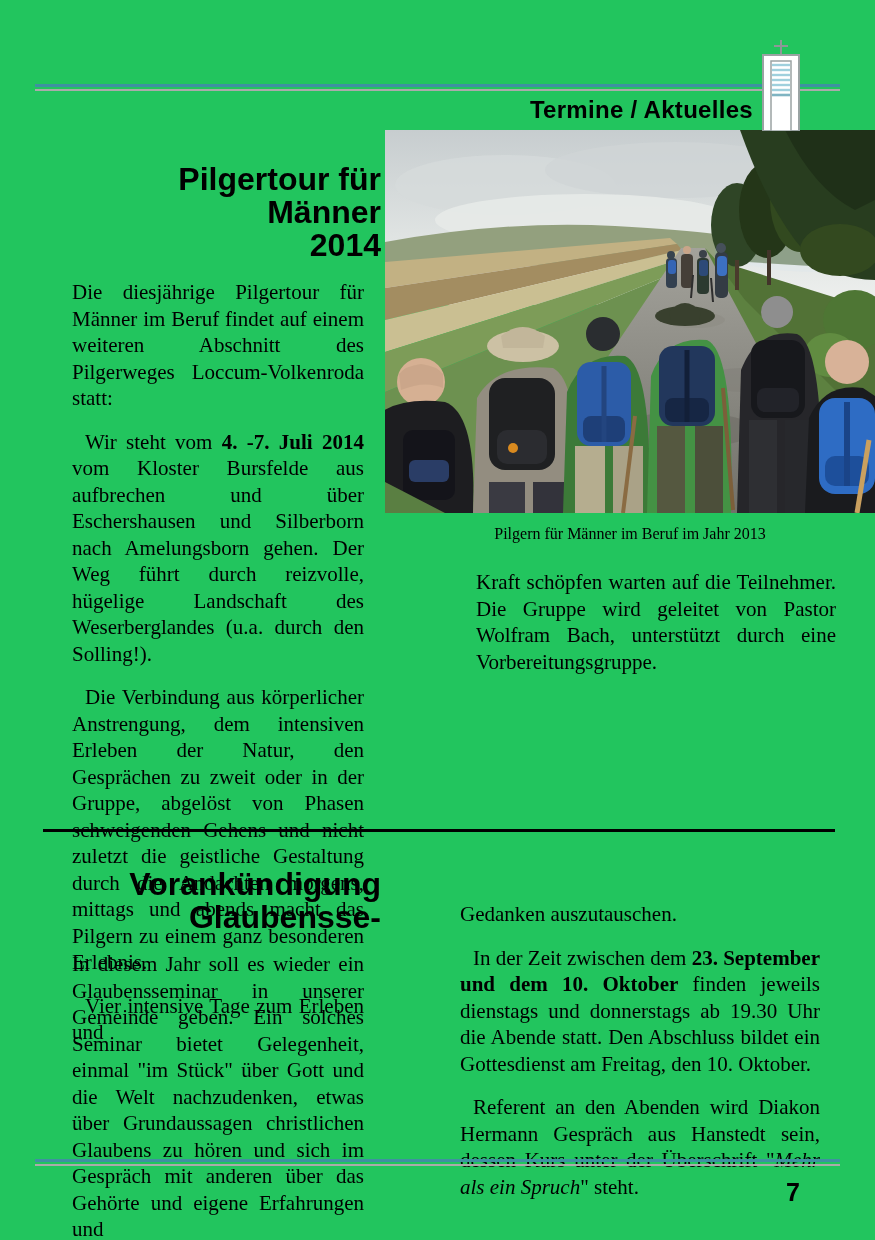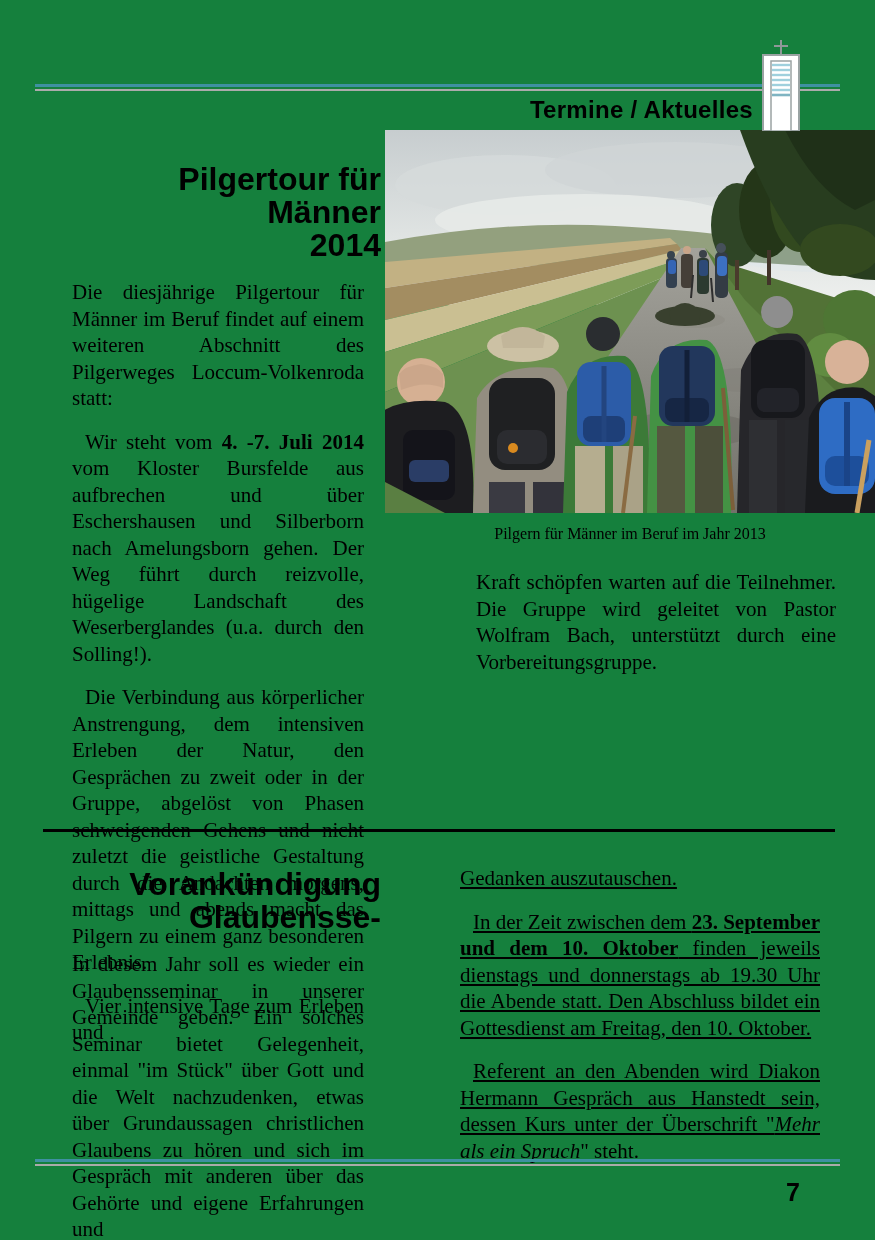--- a/index.html
+++ b/index.html
@@ -1,18 +1,18 @@
 <!DOCTYPE html>
 <html lang="de"><head>
 <meta charset="utf-8">
 <style>
   html,body { margin:0; padding:0; background:#ffffff; }
   .page {
     position:relative; width:875px; height:1240px; margin:0 auto;
-    background:#15803d; overflow:hidden; color:#000;
+    background:#22c55e; overflow:hidden; color:#000;
     font-family:"Liberation Serif", serif;
   }
   
   .rule { position:absolute; left:35px; width:805px; }
   .rule .teal-line { height:3px; background:#3f91a1; }
   .rule .rule-gap { height:2px; background:transparent; }
   .rule .gray-line { height:2px; background:#ababab; }
   #top-rule { top:84px; }
   #bottom-rule { top:1159px; }
 
@@ -31,21 +31,21 @@
     position:absolute; left:385px; top:525px; width:490px;
     text-align:center; font-size:16px;
   }
 
   .col { position:absolute; text-align:justify; font-size:21px; line-height:26.5px; }
   .col p { margin:17px; }
   .col p.indent { text-indent:13px; }
   #a1-left  { left:55px;  top:157px; width:326px; }
   #a1-right { left:459px; top:552px; width:394px; }
   #a2-left  { left:55px;  top:862px; width:326px; }
-  #a2-right { left:443px; top:848px; width:394px;text-decoration:underline; }
+  #a2-right { left:443px; top:884px; width:394px; }
 
   .article-heading {
     font-family:"Liberation Sans", sans-serif;
     font-weight:700; font-size:32px; line-height:33px;
     text-align:right; margin:6px 0 11px 30px;
   }
 
   .divider { position:absolute; left:43px; top:829px; width:792px; height:3px; background:#000; }
 
   .page-number {

